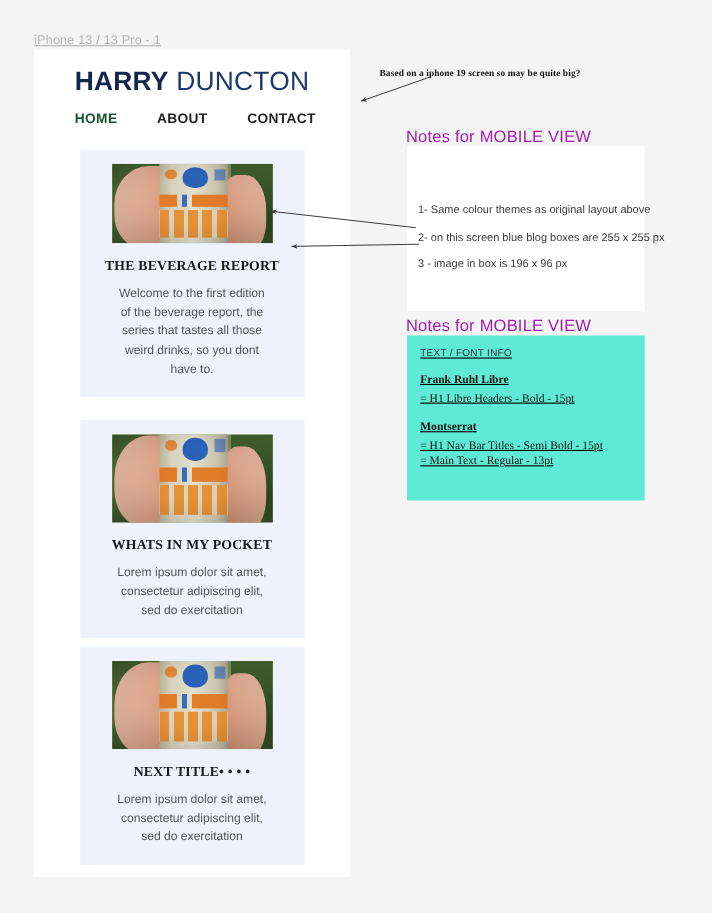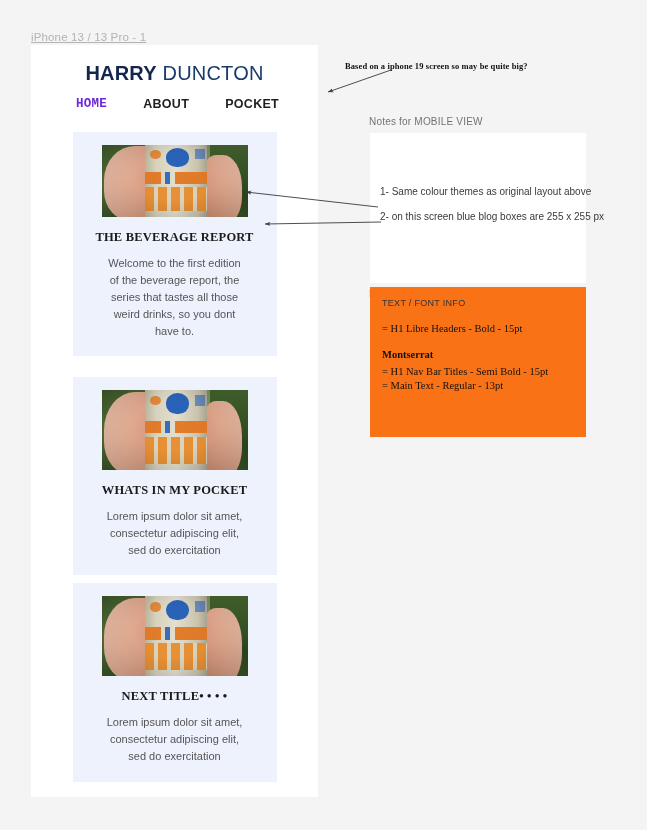--- a/index.html
+++ b/index.html
@@ -38,21 +38,21 @@
     overflow: hidden;
   }
 
   
   .site-header {
     padding-top: 17px;
     text-align: center;
   }
   .logo {
     font-family: "Liberation Sans", sans-serif;
-    font-size: 20px;
+    font-size: 24px;
     letter-spacing: 0.2px;
     color: #14305e;
     line-height: 1.1;
     white-space: nowrap;
   }
   .logo .logo-strong {
     font-weight: bold;
     color: #12264f;
   }
   .logo .logo-light {
@@ -67,21 +67,21 @@
     padding-left: 6px;
   }
   .nav-item {
     font-family: "Liberation Sans", sans-serif;
     font-size: 12.5px;
     font-weight: bold;
     letter-spacing: 0.3px;
     color: #1f1f1f;
     cursor: pointer;
   }
-  .nav-item.active { color: #6d28d9; font-family: Liberation Mono, monospace; }
+  .nav-item.active { color: #14532d; }
 
   
   .cards {
     margin-top: 21px;
   }
   .blog-card {
     width: 204px;
     margin: 0 auto;
     background: #eef2fd;
     padding: 13px 0 16px 0;
@@ -161,22 +161,22 @@
     color: #555;
     line-height: 1.55;
     margin: 10px auto 0 auto;
     width: 140px;
   }
 
   
   .note-heading {
     position: absolute;
     font-family: "Liberation Sans", sans-serif;
-    font-size: 10px;
-    color: #737373;
+    font-size: 15px;
+    color: #a21caf;
     letter-spacing: 0.2px;
     white-space: nowrap;
   }
   .callout-text {
     position: absolute;
     font-family: "Liberation Serif", serif;
     font-weight: bold;
     font-size: 8.5px;
     color: #111;
     white-space: nowrap;
@@ -197,23 +197,24 @@
     font-size: 10px;
     color: #3a3a3a;
     line-height: 1.35;
     margin-bottom: 11px;
     white-space: nowrap;
   }
   .note-line:last-child { margin-bottom: 0; }
 
   #notes-panel-2 {
     position: absolute;
-    left: 370px; top: 287px;
+    left: 370px; top: 305px;
     width: 216px; height: 150px;
-    background: #f97316;
+    background: #5eead4;
+    text-decoration: underline;
   }
   .font-info { padding: 11px 0 0 12px; }
   .fi-label {
     font-family: "Liberation Sans", sans-serif;
     font-size: 9px;
     color: #333;
     letter-spacing: 0.3px;
     margin-bottom: 14px;
   }
   .fi-family {
@@ -249,21 +250,21 @@
 <div id="phone-frame">
 
   <header class="site-header">
     <div class="logo">
       <span class="logo-strong">HARRY</span>
       <span class="logo-light">DUNCTON</span>
     </div>
     <nav class="nav">
       <span class="nav-item active">HOME</span>
       <span class="nav-item">ABOUT</span>
-      <span class="nav-item">POCKET</span>
+      <span class="nav-item">CONTACT</span>
     </nav>
   </header>
 
   <section class="cards">
 
     <article class="blog-card">
       <div class="card-photo">
         <div class="ph-leafL"></div>
           <div class="ph-leafR"></div>
         <div class="ph-hand"></div>
@@ -325,28 +326,30 @@
 </div>
 
 <div class="callout-text" style="left:345px; top:61px;">Based on a iphone 19 screen so may be quite big?</div>
 
 <div class="note-heading" style="left:369px; top:116px;">Notes for MOBILE VIEW</div>
 
 <div id="notes-panel-1">
   <div class="notes-list">
     <div class="note-line">1- Same colour themes as original layout above</div>
     <div class="note-line">2- on this screen blue blog boxes are 255 x 255 px</div>
+    <div class="note-line">3 - image in box is 196 x 96 px</div>
   </div>
 </div>
 
 <div class="note-heading" style="left:369px; top:288px;">Notes for MOBILE VIEW</div>
 
 <div id="notes-panel-2">
   <div class="font-info">
     <div class="fi-label">TEXT / FONT INFO</div>
+    <div class="fi-family">Frank Ruhl Libre</div>
     <div class="fi-detail">=  H1 Libre Headers - Bold - 15pt</div>
     <div class="fi-family">Montserrat</div>
     <div class="fi-detail" style="margin-bottom:0;">= H1 Nav Bar Titles - Semi Bold - 15pt</div>
     <div class="fi-detail">= Main Text - Regular - 13pt</div>
   </div>
 </div>
 
 <svg id="arrow-layer">
   <defs>
     <marker id="ah" markerWidth="8" markerHeight="8" refX="6" refY="3" orient="auto" markerUnits="strokeWidth">

